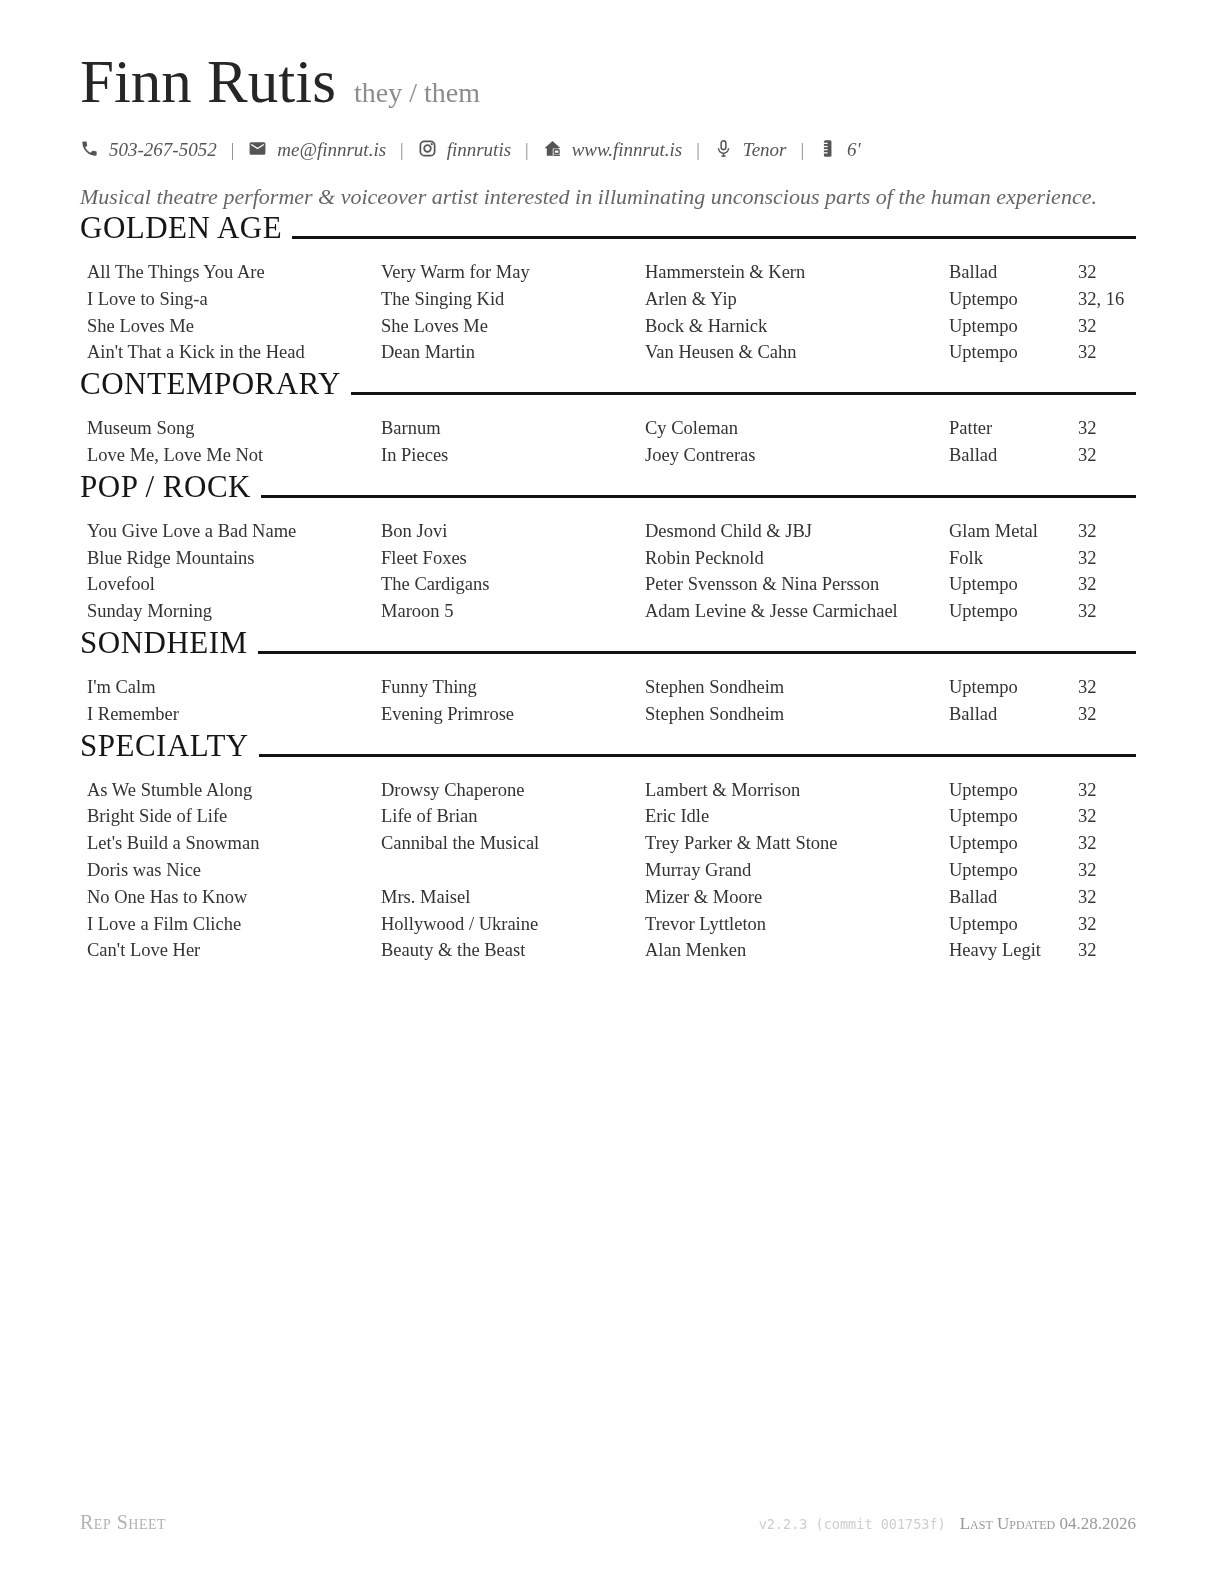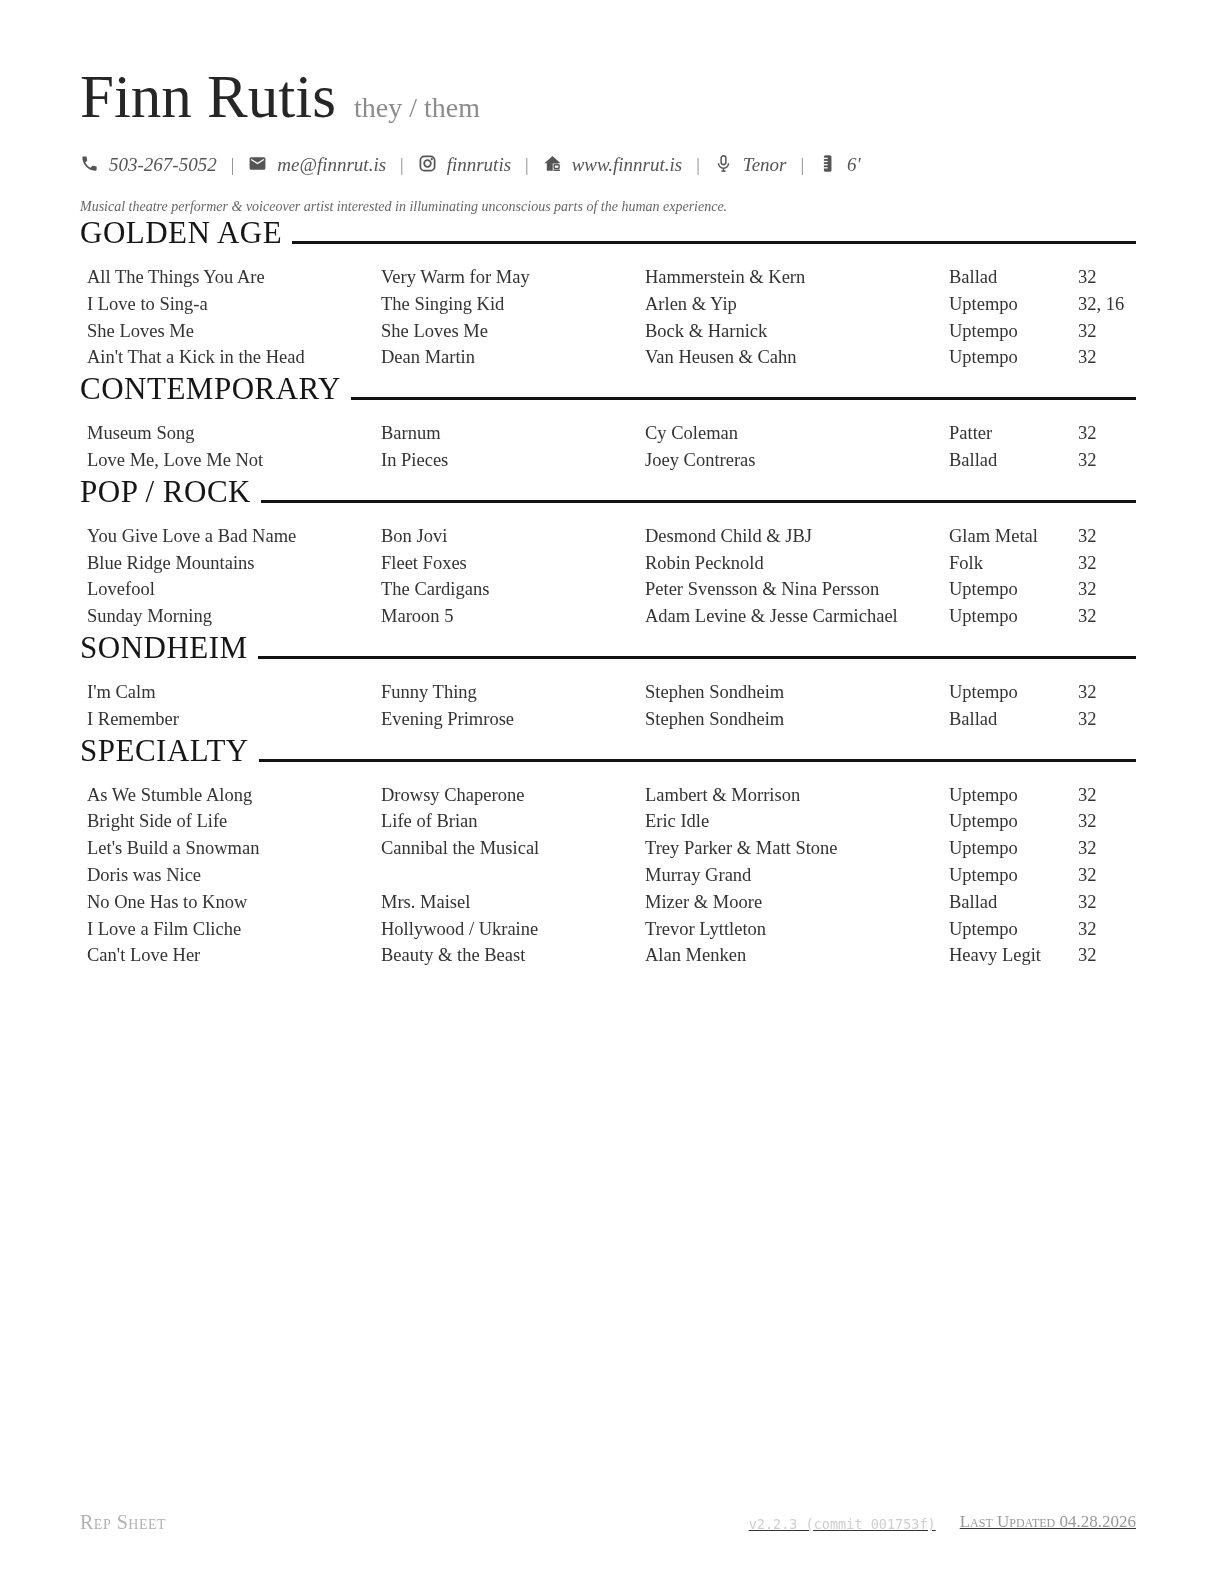--- a/index.html
+++ b/index.html
@@ -6,29 +6,29 @@
   html,body { width:1224px; height:1584px; }
   body {
     background:#ffffff;
     font-family:"Liberation Serif", serif;
     color:#333;
     position:relative;
     padding:50px 88px 0 80px;
   }
   
   .title-row { display:flex; align-items:baseline; gap:18px; }
-  .name { font-size:61px; font-weight:400; color:#262626; line-height:1.05;margin-top:15px; }
+  .name { font-size:61px; font-weight:400; color:#262626; line-height:1.05; }
   .pronouns { font-size:28px; color:#8c8c8c; }
 
   .contact { margin-top:25px; display:flex; align-items:center; font-size:19px; color:#555; }
   .citem { display:inline-flex; align-items:flex-start; gap:10px; white-space:nowrap;font-style:italic; }
   .icon { width:19px; height:19px; color:#555; flex:0 0 auto; }
   .sep { color:#8a8a8a; margin:0 14px; font-size:18px; }
 
-  .tagline { margin-top:23px; font-style:italic; color:#666; font-size:14px; }
+  .tagline { margin-top:23px; font-style:italic; color:#666; font-size:22px; }
 
   
   .section { }
   .sec-head { display:flex; align-items:flex-end; }
   .sec-head h2 { font-size:31px; line-height:35px; font-weight:400; color:#161616; letter-spacing:.5px; white-space:nowrap; }
   .rule { flex:1; border-bottom:3px solid #131313; margin-left:10px; margin-bottom:6px; }
 
   table.rep { border-collapse:collapse; table-layout:fixed; width:1049px; margin:14px 0 0 7px; }
   table.rep td {
     font-size:18.5px; line-height:26.8px; color:#333;
@@ -39,21 +39,21 @@
   col.c-comp  { width:304px; }
   col.c-style { width:129px; }
   col.c-bars  { width:58px;  }
 
   
   .footer {
     position:absolute; left:80px; right:88px; bottom:50px;
     display:flex; justify-content:space-between; align-items:baseline;
   }
   .f-left { font-variant:small-caps; letter-spacing:.5px; color:#b3b1b1; font-size:20px; }
-  .f-right { display:flex; align-items:flex-end; gap:24px;text-decoration:underline; }
+  .f-right { display:flex; align-items:center; gap:14px; }
   .f-version { font-family:"DejaVu Sans Mono", monospace; font-size:13.5px; color:#cfcdcd; }
   .f-updated { font-variant:small-caps; color:#9a9898; font-size:17px; }
 </style>
 </head>
 <body>
 
 <div class="title-row">
   <span class="name">Finn Rutis</span>
   <span class="pronouns">they / them</span>
 </div>

